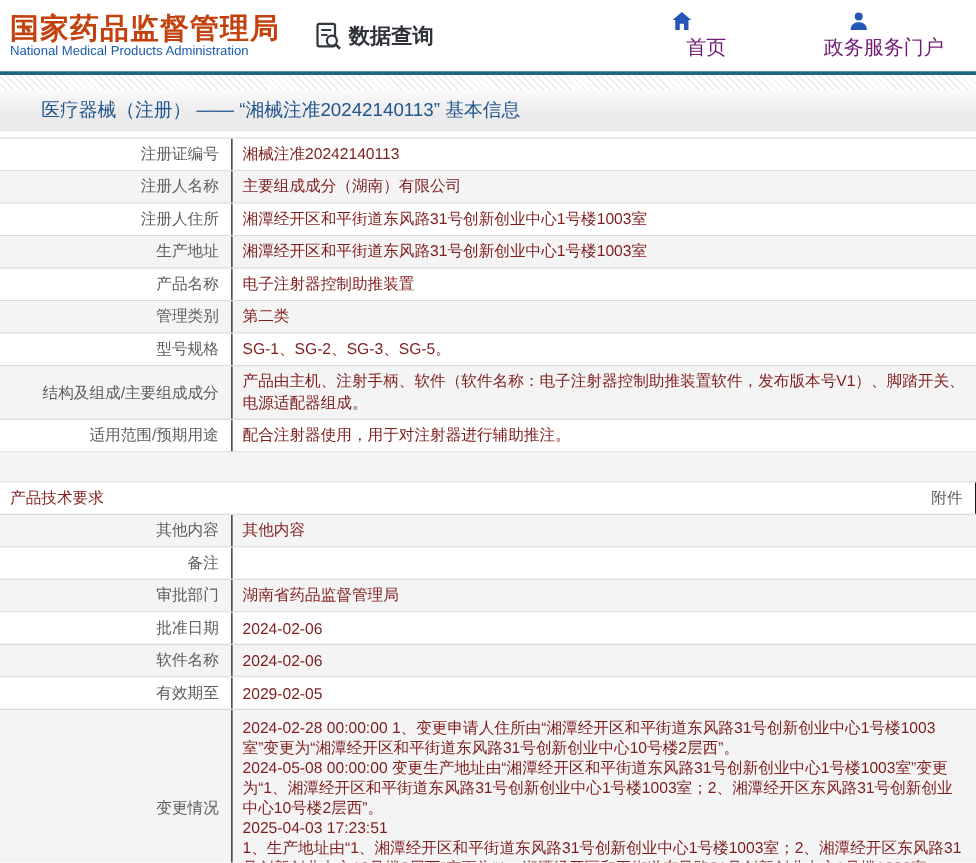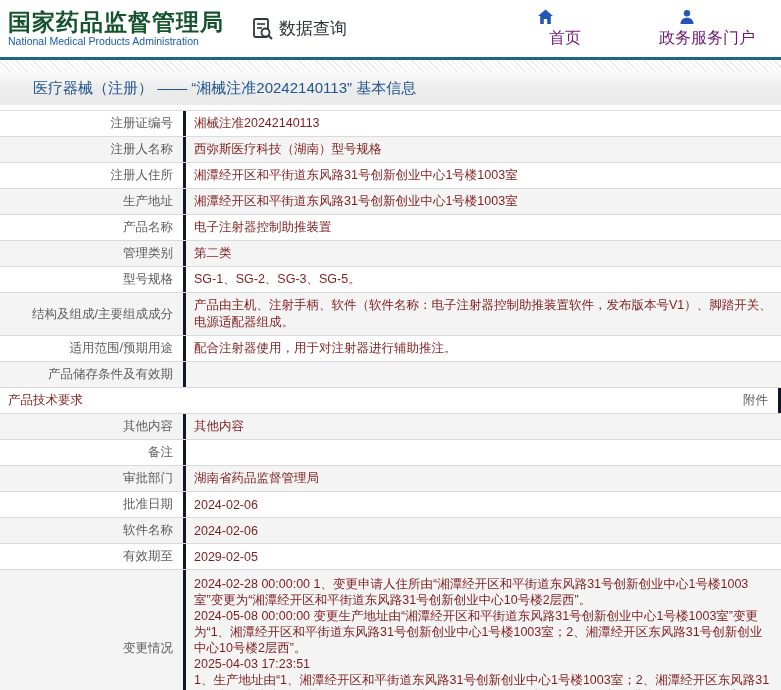--- a/index.html
+++ b/index.html
@@ -7,24 +7,24 @@
     width:781px;height:690px;overflow:hidden;background:#ffffff;
     font-family:"Liberation Sans","DejaVu Sans",sans-serif;
     -webkit-font-smoothing:antialiased;
   }
   
   .header{
     height:57px;background:#ffffff;display:flex;align-items:center;
     padding:0 14px 0 8px;box-sizing:border-box;
   }
   .logo{display:flex;flex-direction:column;justify-content:center;cursor:pointer;}
-  .logo-title{font-size:23px;font-weight:bold;color:#14532d;letter-spacing:1px;line-height:1.1;}
+  .logo-title{font-size:23px;font-weight:bold;color:#c2410c;letter-spacing:1px;line-height:1.1;}
   .logo-sub{font-size:10.5px;color:#1a5bad;line-height:1.2;}
   .query{display:flex;align-items:center;gap:5px;margin-left:28px;cursor:pointer;}
-  .query-label{font-size:17px;font-weight:400;color:#2f3339;}
+  .query-label{font-size:17px;font-weight:700;color:#2f3339;}
   .spacer{flex:1;}
   .nav{display:flex;align-items:flex-start;gap:38px;margin-right:12px;}
   .nav-item{display:flex;flex-direction:column;align-items:center;gap:3px;cursor:pointer;}
   .nav-label{font-size:16px;color:#701a75;white-space:nowrap;margin-left:40px;}
   
   .teal-line{height:3px;background:#20657f;}
   .hatch{
     height:12px;
     background:repeating-linear-gradient(45deg,#ffffff 0 3px,#d9d9d9 3px 4px);
     opacity:.55;
@@ -39,21 +39,21 @@
     font-size:15px;color:#22568f;margin-left:-7px;white-space:nowrap;
   }
   .gap{height:5px;background:#ffffff;}
   
   .info-table{width:781px;border-top:1px solid #dadada;}
   .tr{display:flex;border-bottom:1px solid #dadada;background:#ffffff;}
   .tr.alt{background:#f4f4f4;}
   .td{box-sizing:border-box;font-size:12.5px;display:flex;align-items:center;}
   .td.label{
     width:186px;min-width:186px;justify-content:flex-end;text-align:left;
-    padding:4px 10px 4px 4px;color:#5d5d5d;border-right:3px solid #0f172a;
+    padding:4px 10px 4px 4px;color:#5d5d5d;border-right:1px solid #0f172a;
   }
   .td.value{
     flex:1;padding:4px 8px;color:#7f1d1d;text-align:left;
   }
   .tr{min-height:23px;}
   .td.value.multiline{white-space:pre-wrap;line-height:16px;display:block;padding:6px 8px;}
   
   .icon{display:inline-block;line-height:0;}
 </style>
 </head>
@@ -109,21 +109,21 @@
 <div class="gap"></div>
 
 <div class="info-table">
   <div class="tr">
     <div class="td label">注册证编号</div>
     <div class="td value">湘械注准20242140113</div>
   </div>
 
   <div class="tr alt">
     <div class="td label">注册人名称</div>
-    <div class="td value">西弥斯医疗科技（湖南）型号规格</div>
+    <div class="td value">主要组成成分（湖南）有限公司</div>
   </div>
 
   <div class="tr">
     <div class="td label">注册人住所</div>
     <div class="td value">湘潭经开区和平街道东风路31号创新创业中心1号楼1003室</div>
   </div>
 
   <div class="tr alt">
     <div class="td label">生产地址</div>
     <div class="td value">湘潭经开区和平街道东风路31号创新创业中心1号楼1003室</div>
@@ -148,21 +148,20 @@
     <div class="td label">结构及组成/主要组成成分</div>
     <div class="td value">产品由主机、注射手柄、软件（软件名称：电子注射器控制助推装置软件，发布版本号V1）、脚踏开关、电源适配器组成。</div>
   </div>
 
   <div class="tr">
     <div class="td label">适用范围/预期用途</div>
     <div class="td value">配合注射器使用，用于对注射器进行辅助推注。</div>
   </div>
 
   <div class="tr alt">
-    <div class="td label">产品储存条件及有效期</div>
     <div class="td value"></div>
   </div>
 
   <div class="tr">
     <div class="td value">产品技术要求</div>
     <div class="td label">附件</div>
   </div>
 
   <div class="tr alt">
     <div class="td label">其他内容</div>

